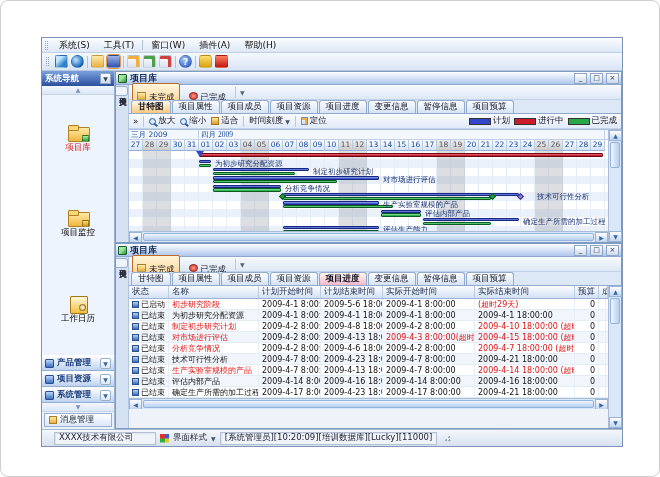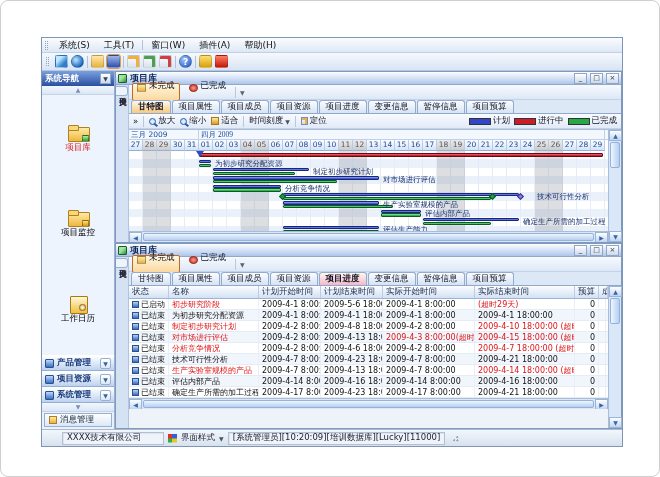--- a/index.html
+++ b/index.html
@@ -81,21 +81,21 @@
   .wbtn { width:13px; height:11px; flex:none; border:1px solid #8ea6c8; background:linear-gradient(#ffffff,#ccd9ec);
           font-size:7px; line-height:9px; text-align:center; color:#234; }
   .win-body { flex:1; display:flex; min-height:0; }
   .vstrip { width:13px; flex:none; background:#d5e2f3; border-right:1px solid #b3c4dd; display:flex; flex-direction:column; align-items:center; padding-top:1px; }
   .vtab { writing-mode:vertical-rl; font-size:8px; color:#223; background:#eef4fc; border:1px solid #9ab0d0; border-left:none;
           border-radius:0 3px 3px 0; padding:4px 0; white-space:nowrap; }
   .win-content { flex:1; display:flex; flex-direction:column; min-width:0; }
 
   .filter-row { height:15px; flex:none; display:flex; align-items:center; gap:4px; padding:0 3px;
                 background:linear-gradient(#f7fafe,#dde8f6); border-bottom:1px solid #c2d2e8; }
-  .filter { display:flex; align-items:flex-end; gap:3px; font-size:8.5px; color:#112; height:13px; padding:8px 4px; border:1px solid transparent; }
+  .filter { display:flex; align-items:flex-start; gap:3px; font-size:8.5px; color:#112; height:13px; padding:8px 4px; border:1px solid transparent; }
   .filter.selected { background:linear-gradient(#fff6dd,#fbd9a0); border:1px solid #c06a2a; border-radius:2px; }
   .fico { width:9px; height:8px; flex:none; border:1px solid rgba(0,0,0,.3); }
   [data-name="folder-unfinished-icon"] { background:linear-gradient(#ffe9a8,#e8b23e); }
   [data-name="completed-icon"] { background:radial-gradient(#ff9f8f,#c22010); border-radius:50%; }
   .frow-sep { width:1px; height:11px; background:#b9c8dd; }
   .fdrop { font-size:6px; color:#567; }
 
   .tabs-row { height:14px; flex:none; display:flex; align-items:flex-end; gap:1px; padding:0 2px;
               background:#dde8f6; border-bottom:1px solid #90a8cc; }
   .tab { height:13px; display:flex; align-items:center; padding:0 6px; font-size:8.5px; color:#112;
@@ -156,21 +156,21 @@
   .tbody { flex:none; }
   .trow { height:11px; display:flex; font-size:8px; color:#111; background:#fff; border-bottom:1px solid #e4ecf6; }
   .trow:nth-child(even) { background:#f1f6fd; }
   .td { padding:0 3px; border-right:1px solid #e9eff8; display:flex; align-items:center; gap:2px; white-space:nowrap; overflow:hidden; flex:none; }
   .alert { color:#e01414; }
   .row-ico { width:7px; height:7px; flex:none; background:linear-gradient(#b8d4f4,#3a6cc0); border:1px solid #2a5090; }
   .table-rest { flex:1; background:#eef3fa; }
 
   
   .statusbar { height:17px; flex:none; background:linear-gradient(#f3f7fc,#d7e1ee); border-top:1px solid #aab8cc;
-               display:flex; align-items:center; gap:4px; padding:0 20px; font-size:8.5px; color:#223; }
+               display:flex; align-items:center; gap:4px; padding:0 12px; font-size:8.5px; color:#223; }
   .sbox { height:13px; border:1px solid #b4c0d2; background:#eff4fb; box-shadow:inset 1px 1px 1px rgba(0,0,0,.07);
           display:flex; align-items:center; padding:0 4px; white-space:nowrap; overflow:hidden; }
   .sbox.op { flex:1; }
   .style-ico { width:9px; height:9px; flex:none;
     background: linear-gradient(90deg,#e03030 50%,#3060e0 50%) top/100% 50% no-repeat,
                 linear-gradient(90deg,#30b040 50%,#e8c820 50%) bottom/100% 50% no-repeat; }
   .grip2 { width:8px; height:8px; margin-left:2px;
     background: radial-gradient(circle at 80% 80%, #9aa 1px, transparent 1.2px),
                 radial-gradient(circle at 80% 40%, #9aa 1px, transparent 1.2px),
                 radial-gradient(circle at 40% 80%, #9aa 1px, transparent 1.2px); }

